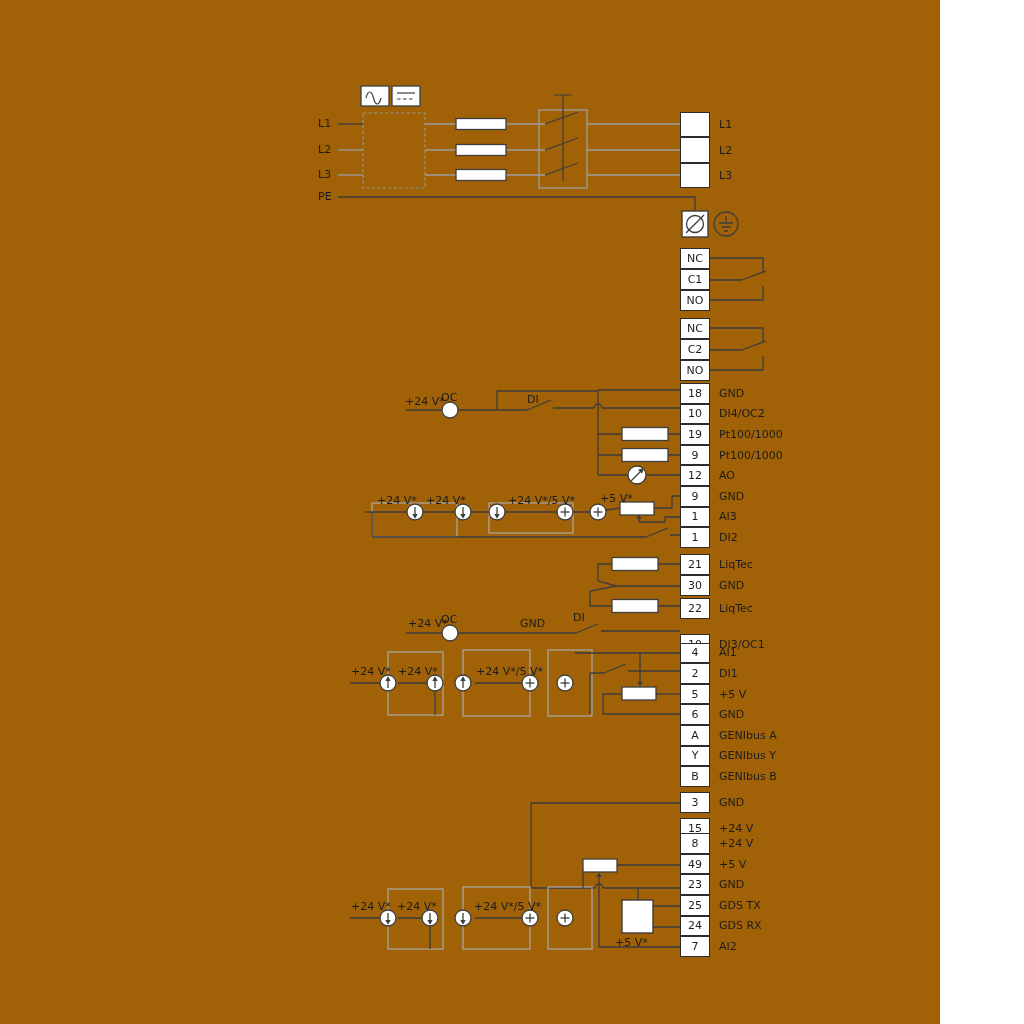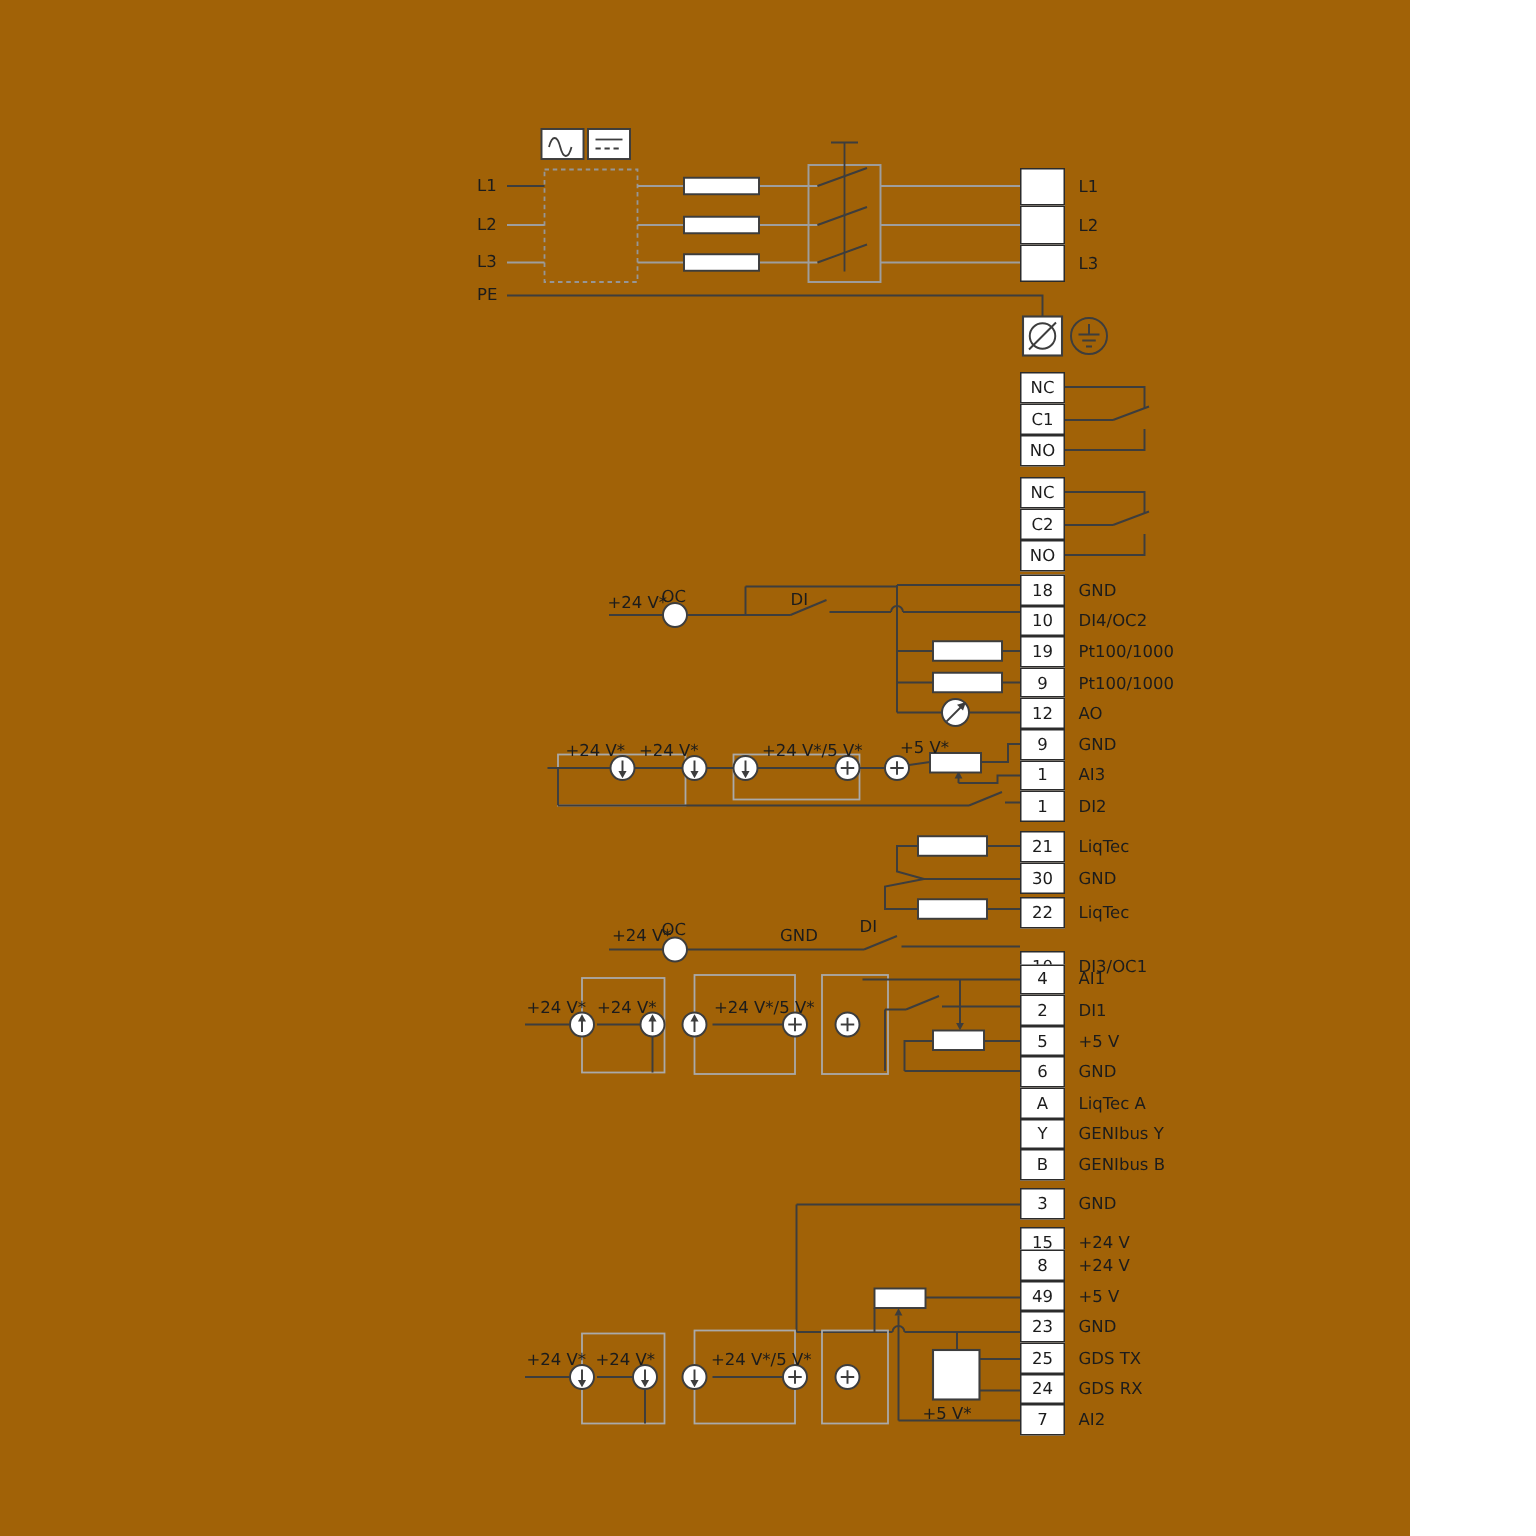--- a/index.html
+++ b/index.html
@@ -360,21 +360,21 @@
     <div class="trow" style="top:82.4px">
         <div class="tcell" style="height:20.6px">
           <span>6</span>
         </div>
         <span class="tlabel">GND</span>
       </div>
     <div class="trow" style="top:103px">
         <div class="tcell" style="height:20.6px">
           <span>A</span>
         </div>
-        <span class="tlabel">LiqTec A</span>
+        <span class="tlabel">GENIbus A</span>
       </div>
     <div class="trow" style="top:123.6px">
         <div class="tcell" style="height:20.6px">
           <span>Y</span>
         </div>
         <span class="tlabel">GENIbus Y</span>
       </div>
     <div class="trow" style="top:144.2px">
         <div class="tcell" style="height:20.6px">
           <span>B</span>

